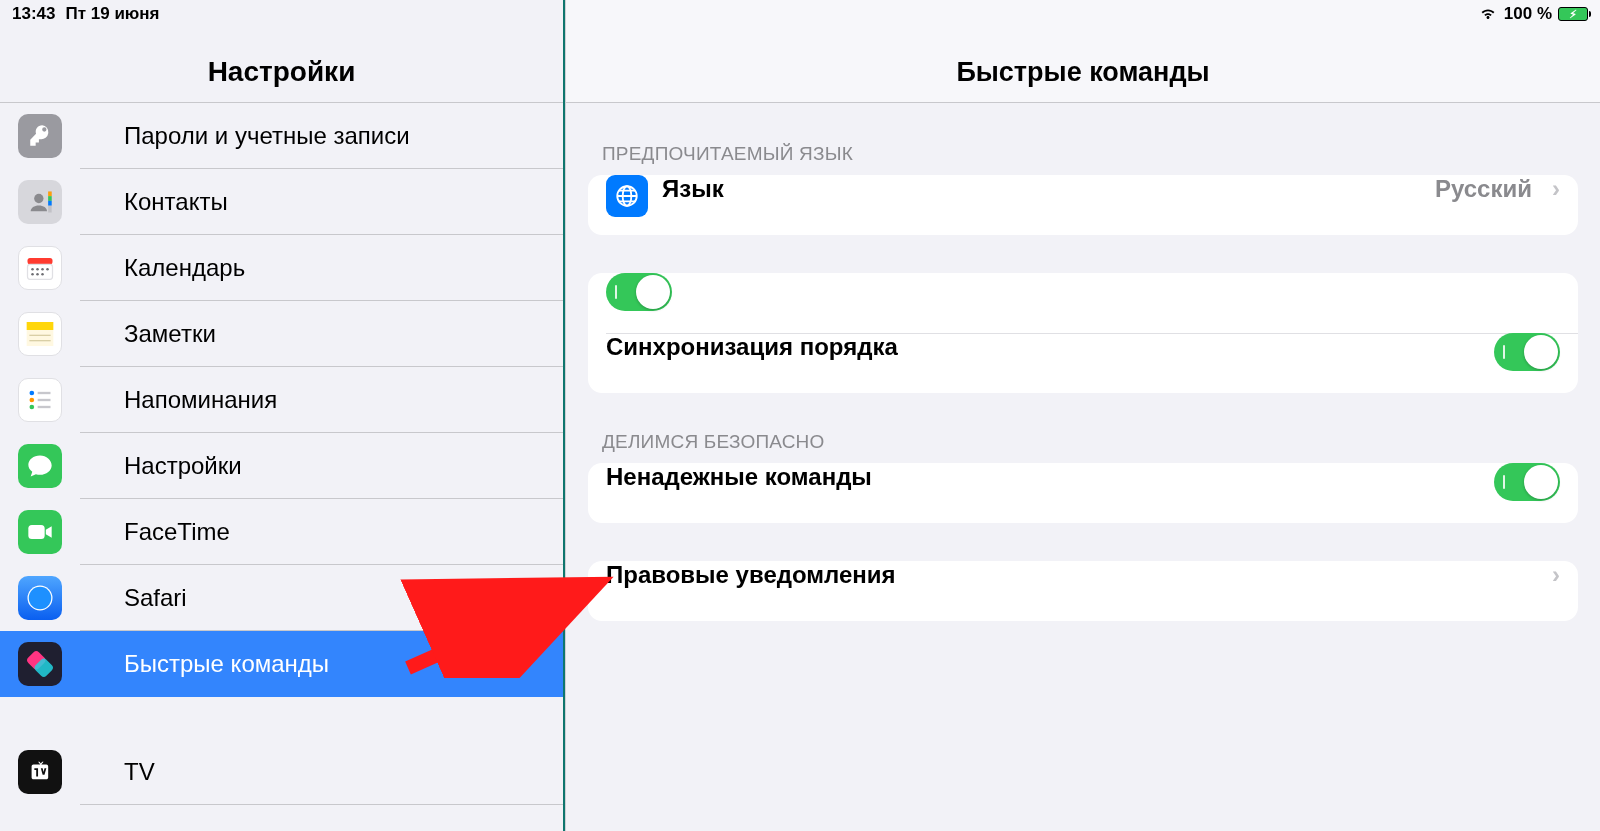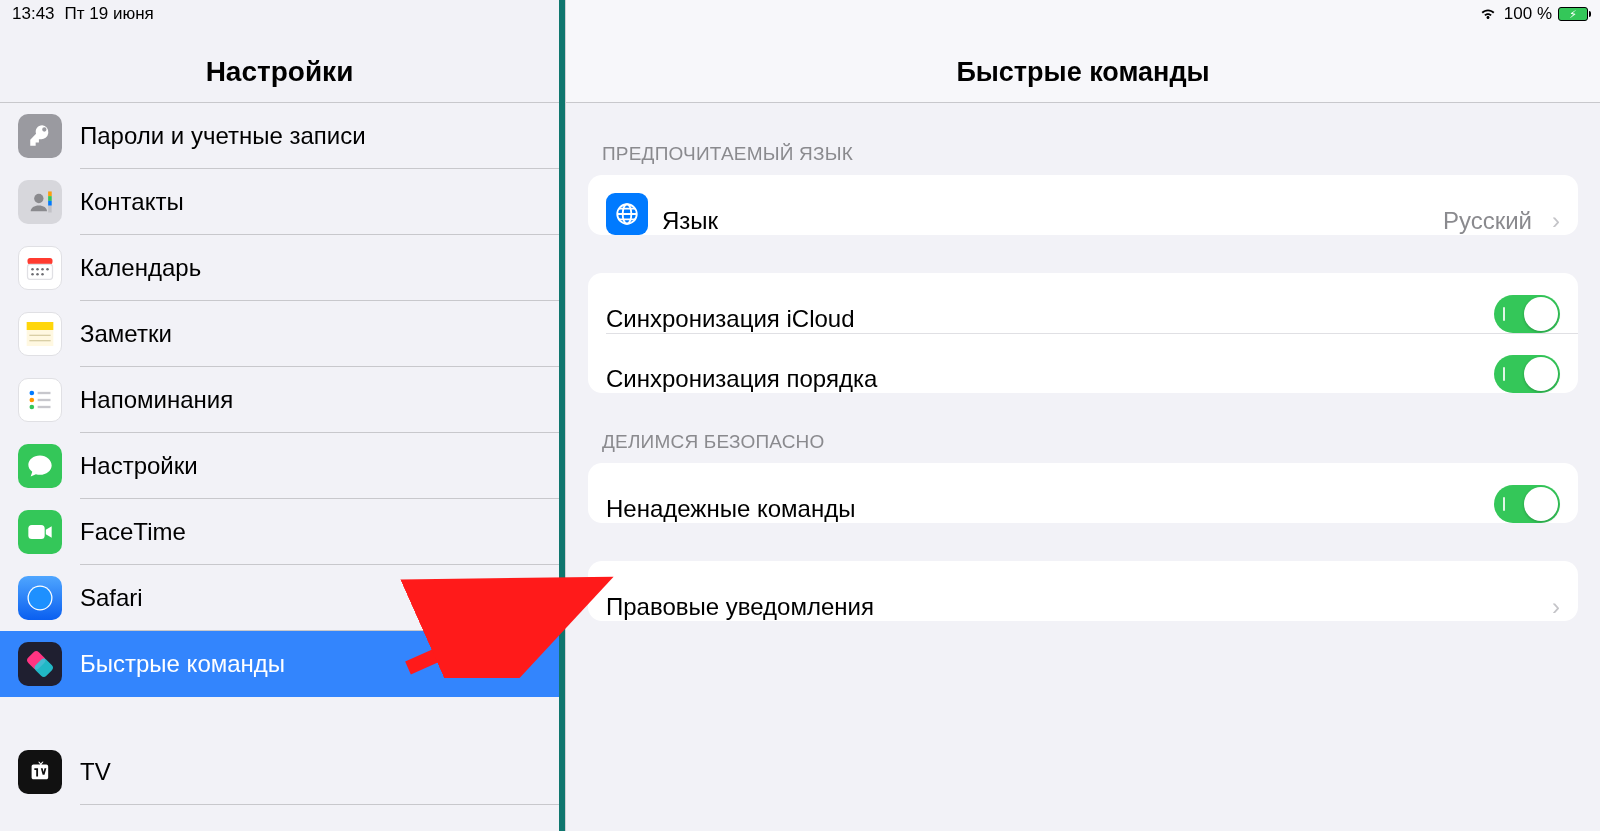--- a/index.html
+++ b/index.html
@@ -1,46 +1,46 @@
 <!DOCTYPE html>
 <html><head>
 <meta charset="utf-8">
 <style>
   * { box-sizing: border-box; margin: 0; padding: 0; }
   html, body { width: 1600px; height: 831px; font-family: -apple-system, "Helvetica Neue", Arial, sans-serif; background: #f2f2f7; overflow: hidden; }
   .root { display: flex; width: 100%; height: 100%; }
   
-  .status-bar { position: absolute; top: 0; left: 0; right: 0; height: 28px; display: flex; justify-content: space-between; align-items: center; padding: 0 12px; font-size: 17px; font-weight: 400; z-index: 10; }
+  .status-bar { position: absolute; top: 0; left: 0; right: 0; height: 28px; display: flex; justify-content: space-between; align-items: center; padding: 0 12px; font-size: 17px; font-weight: 700; z-index: 10; }
   .status-left { display: flex; gap: 10px; align-items: center; }
   .status-right { display: flex; gap: 6px; align-items: center; }
   .wifi-icon svg { width: 20px; height: 16px; }
   .battery-icon { display: flex; align-items: center; gap: 2px; }
   .battery-body { width: 30px; height: 14px; border: 1.5px solid #000; border-radius: 3px; position: relative; background: #34c759; display:flex; align-items:center; justify-content:center;}
   .battery-body::after{content:""; position:absolute; right:-4px; top:3px; width:2.5px; height:6px; background:#000; border-radius:0 2px 2px 0;}
   .bolt { color:#fff; font-size:11px; line-height:1;}
   
-  .sidebar { width: 565px; height: 100%; background: #f2f2f7; border-right: 6px solid #0f766e; display: flex; flex-direction: column; }
+  .sidebar { width: 565px; height: 100%; background: #f2f2f7; border-right: 2px solid #0f766e; display: flex; flex-direction: column; }
   .sidebar-header { height: 103px; display: flex; align-items: flex-end; justify-content: center; padding-bottom: 14px; border-bottom: 1px solid #c8c8cc; }
   .sidebar-title { font-size: 28px; font-weight: 600; }
   .sidebar-list { flex: 1; overflow: hidden; }
-  .sidebar-item { display: flex; align-items: center; height: 66px; padding: 0 18px; position: relative; cursor: pointer; }
+  .sidebar-item { display: flex; align-items: center; height: 66px; padding: 0 18px; position: relative; cursor: pointer; gap: 44px; }
   .sidebar-item .icon-wrap { width: 44px; height: 44px; border-radius: 10px; display: flex; align-items: center; justify-content: center; flex-shrink: 0; margin-right: 18px; font-size: 26px; color: #fff; }
   .sidebar-item .label { font-size: 24px; color: #000; }
   .sidebar-item.selected { background: #3385fd; }
   .sidebar-item.selected .label { color: #fff; }
   .sidebar-item:not(.selected)::after { content: ""; position: absolute; left: 80px; right: 0; bottom: 0; height: 1px; background: #c8c8cc; }
   .section-gap { height: 42px; }
   
   .detail { flex: 1; height: 100%; background: #f2f2f7; display: flex; flex-direction: column; border-left: 1px solid #d0d0d4;}
   .detail-header { height: 103px; display: flex; align-items: flex-end; justify-content: center; padding-bottom: 14px; border-bottom: 1px solid #c8c8cc; background:#f7f7fa;}
   .detail-title { font-size: 27px; font-weight: 600; }
   .detail-body { flex: 1; padding: 40px 22px 0 22px; overflow-y: auto; }
   .group-header { font-size: 19px; color: #8a8a8e; letter-spacing: 0.2px; padding: 0 14px 10px 14px; text-transform: none; }
   .group { background: #fff; border-radius: 14px; overflow: hidden; }
-  .row { display: flex; align-items: flex-end; min-height: 60px; padding: 0 18px; position: relative; cursor: pointer; }
+  .row { display: flex; align-items: flex-start; min-height: 60px; padding: 0 18px; position: relative; cursor: pointer; font-weight: bold; }
   .row + .row::before { content: ""; position: absolute; left: 18px; right: 0; top: 0; height: 1px; background: #e0e0e4; }
   .row .row-icon { width: 42px; height: 42px; border-radius: 9px; display: flex; align-items: center; justify-content: center; margin-right: 14px; flex-shrink: 0; }
   .row .row-label { font-size: 24px; flex: 1; }
   .row .row-value { font-size: 24px; color: #8a8a8e; margin-right: 20px; }
   .chevron { color: #c4c4c8; font-size: 24px; }
   .toggle { width: 66px; height: 38px; border-radius: 19px; position: relative; background: #34c759; flex-shrink: 0; }
   .toggle::before { content:""; position:absolute; left:9px; top:50%; width:2px; height:14px; background:rgba(255,255,255,.85); border-radius:1px; transform:translateY(-50%);}
   .toggle::after { content: ""; position: absolute; right: 2px; top: 2px; width: 34px; height: 34px; background: #fff; border-radius: 50%; box-shadow: 0 1px 3px rgba(0,0,0,.25); }
   .group-footer { font-size: 19px; color: #8a8a8e; padding: 10px 14px 0 14px; line-height: 1.4; }
   .group-footer .link { color: #007aff; }
@@ -220,21 +220,20 @@
           <span class="row-label">Язык</span>
           <span class="row-value">Русский</span>
           <span class="chevron">›</span>
         </div>
       </div>
 
       <div class="spacer"></div>
 
       <div class="group">
         <div class="row">
-          <span class="row-label">Синхронизация iCloud</span>
           <span class="toggle"></span>
         </div>
         <div class="row">
           <span class="row-label">Синхронизация порядка</span>
           <span class="toggle"></span>
         </div>
       </div>
 
       <div class="spacer"></div>
 

